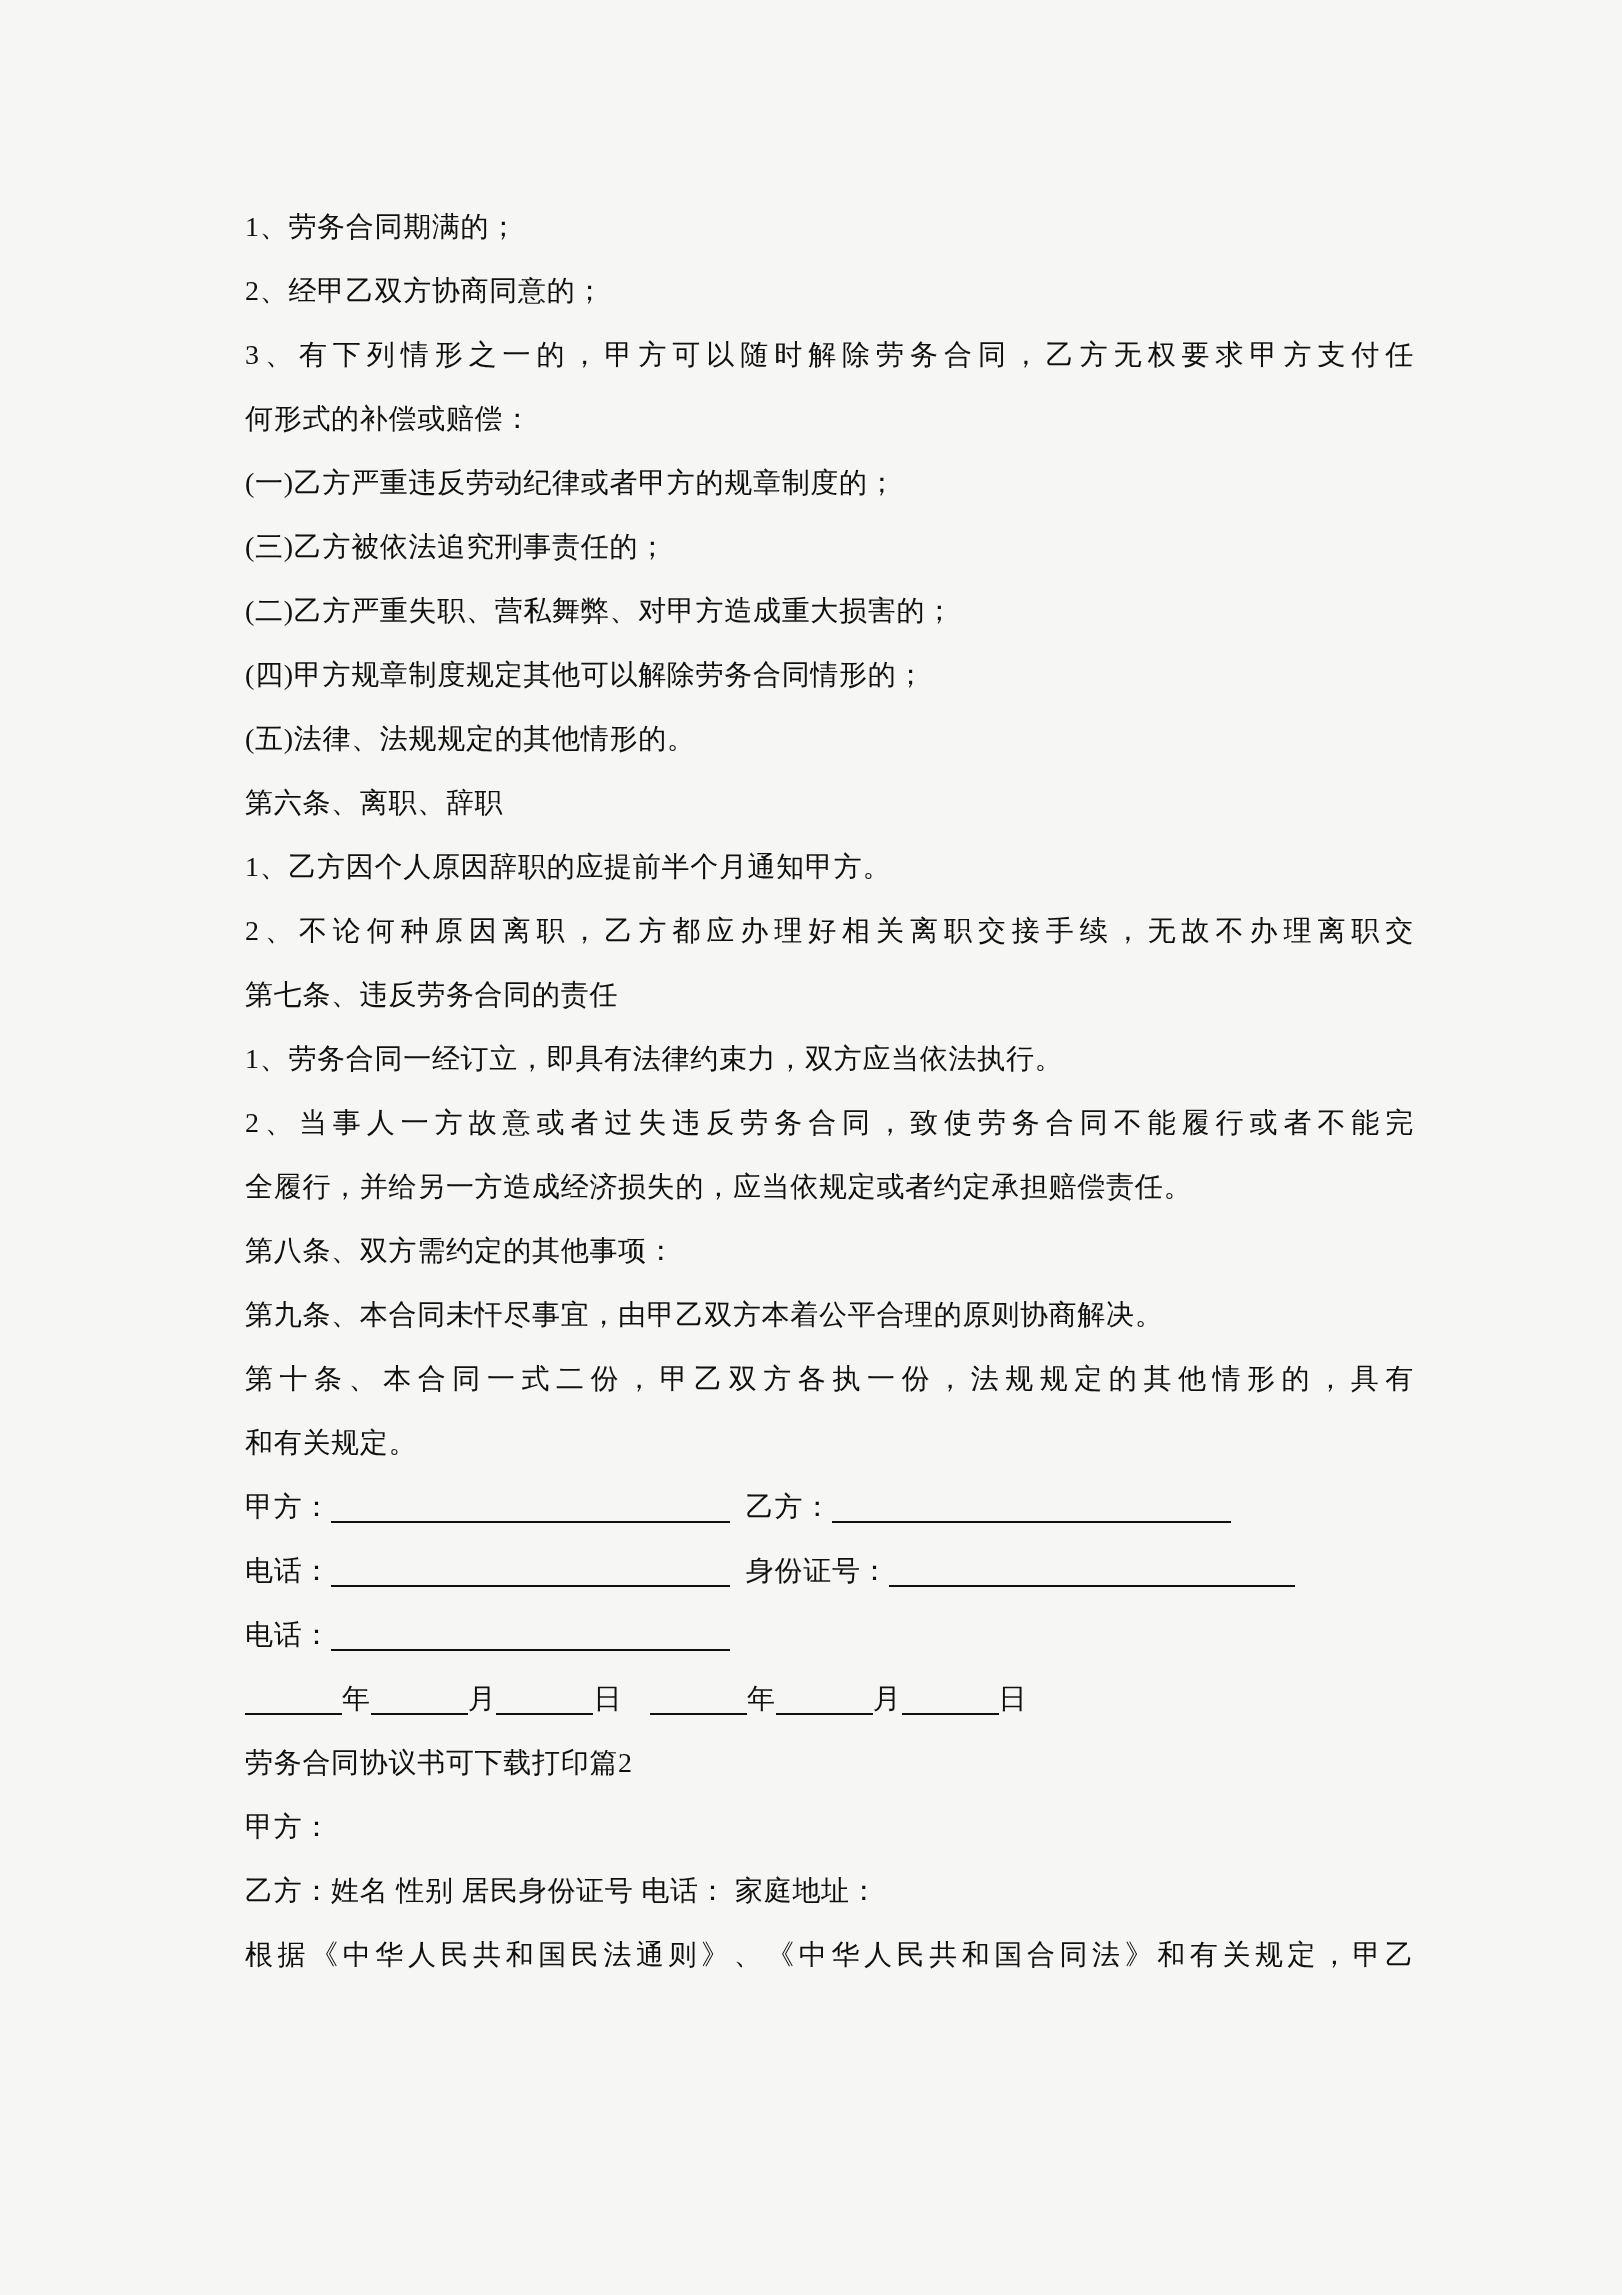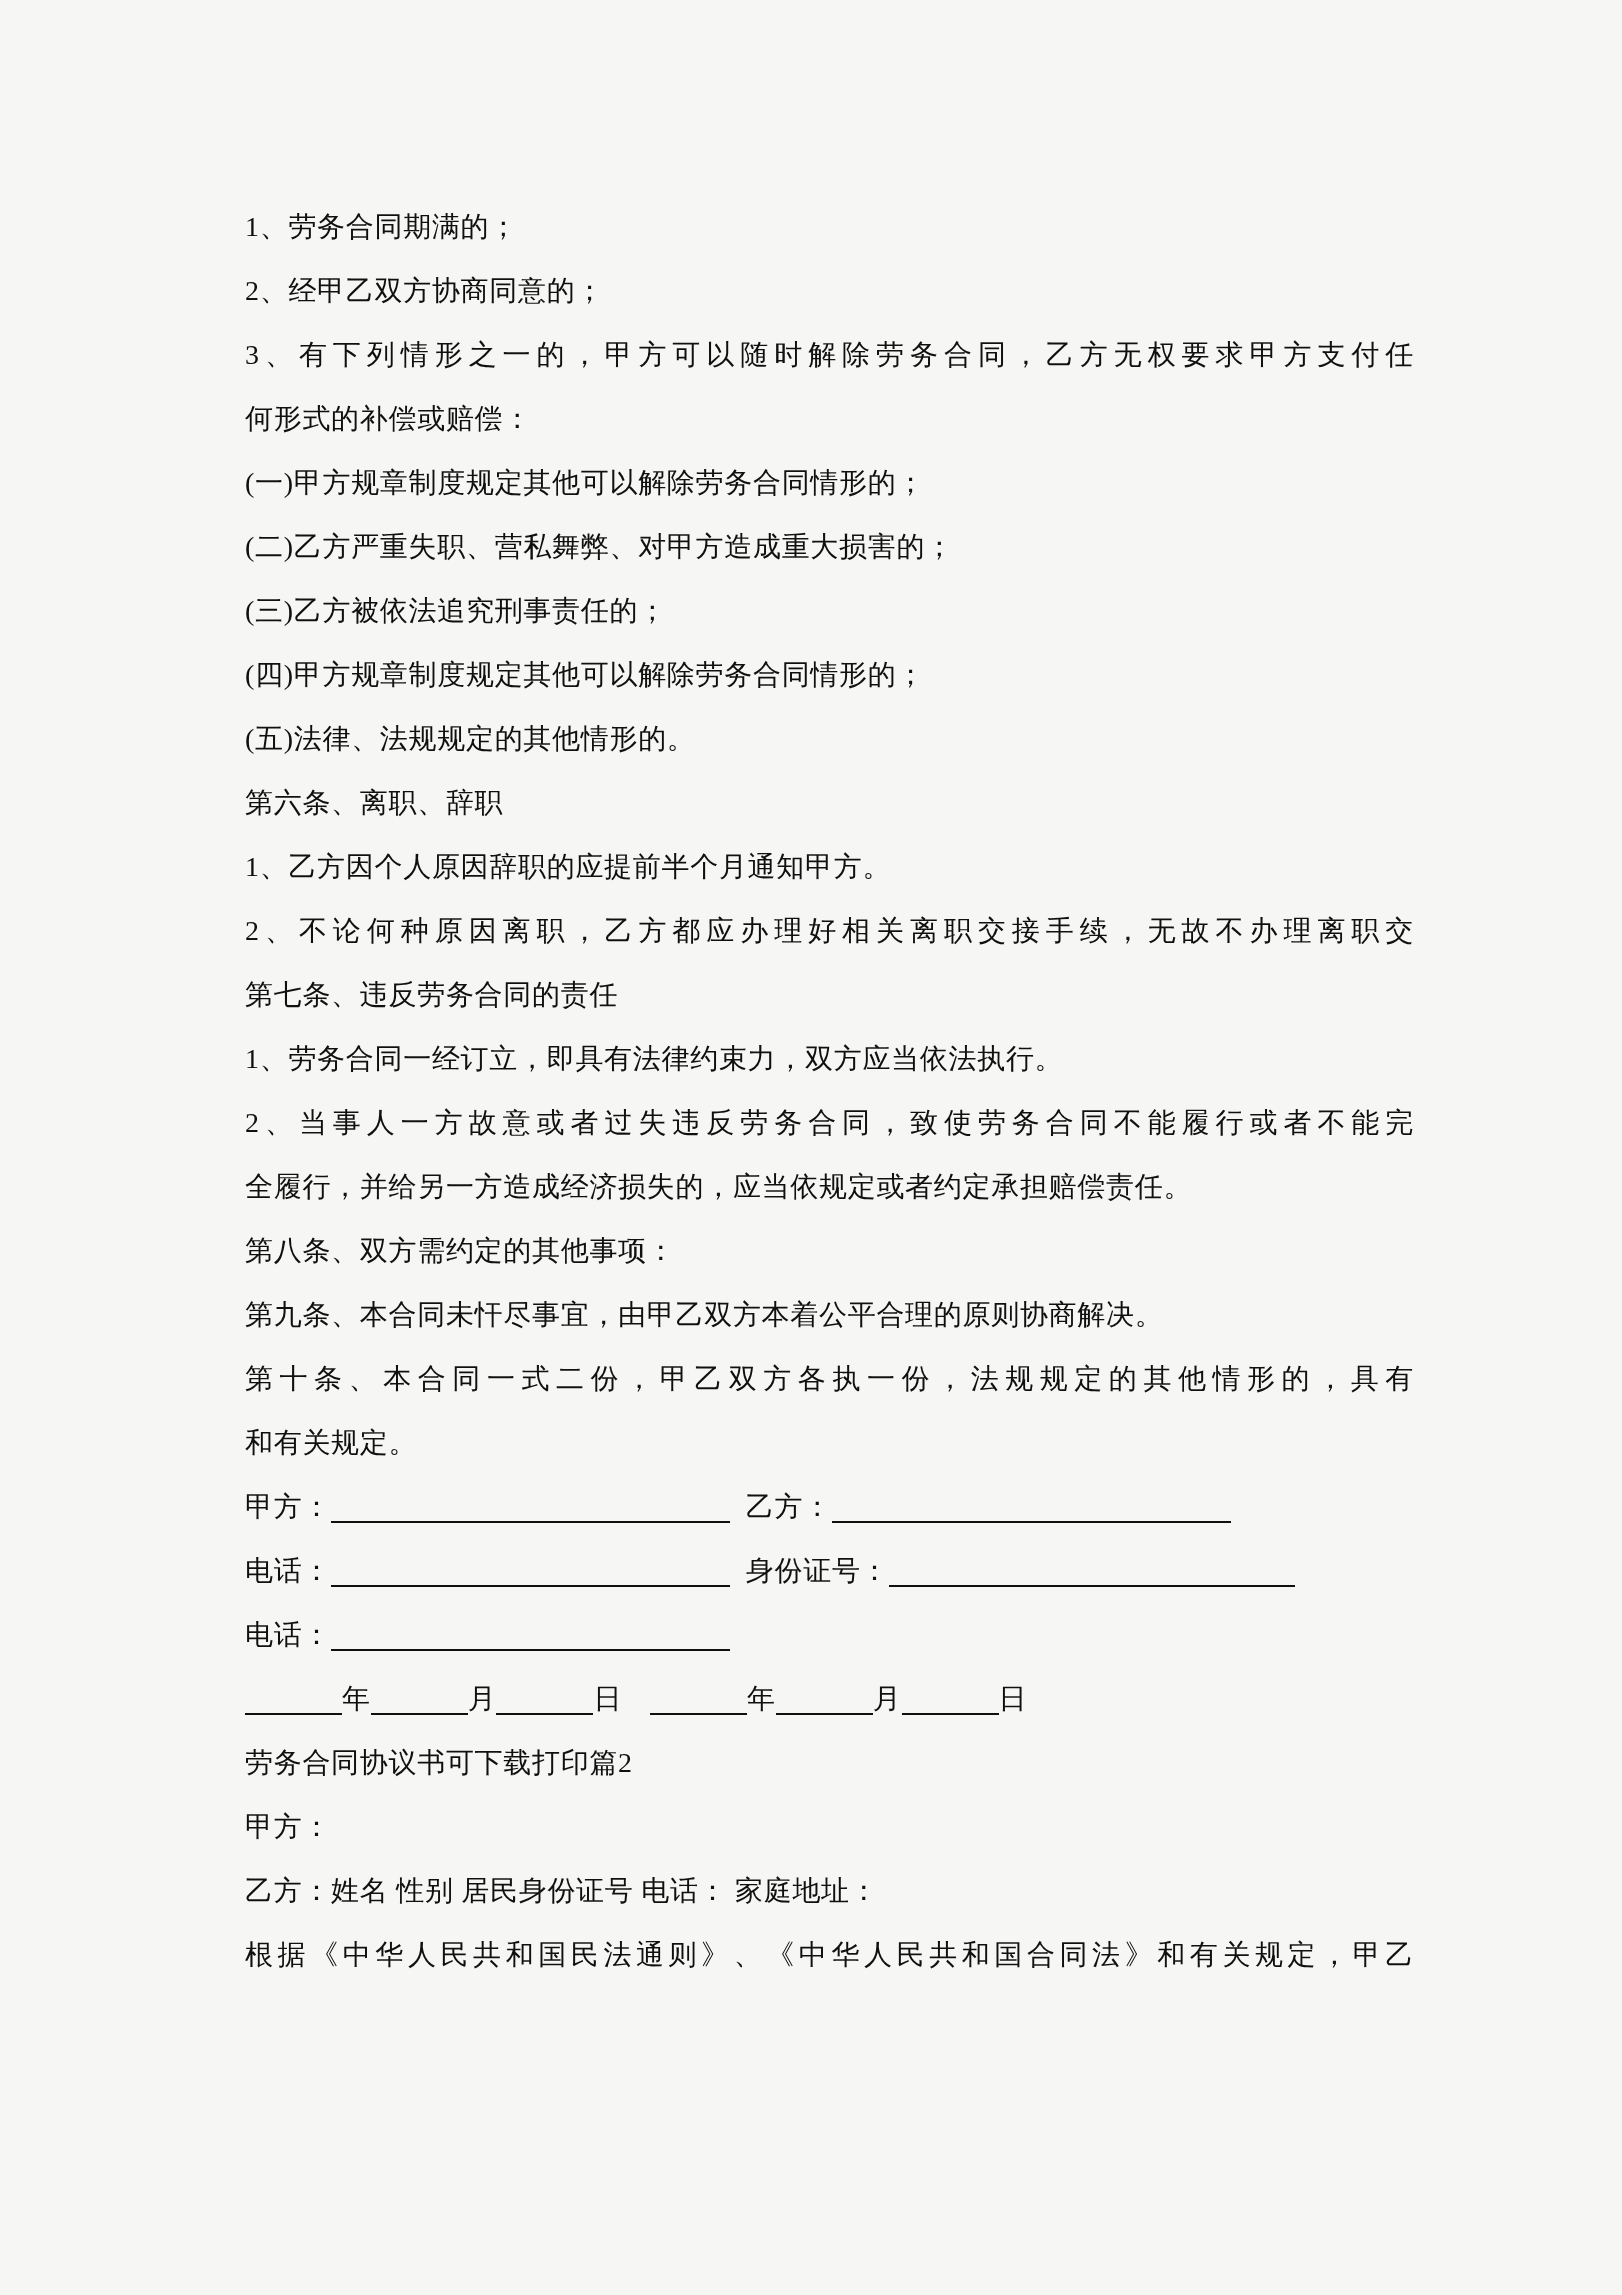--- a/index.html
+++ b/index.html
@@ -48,23 +48,23 @@
 </head>
 <body>
 
 <div class="page">
   <div class="doc">
 
     <div class="line">1、劳务合同期满的；</div>
     <div class="line">2、经甲乙双方协商同意的；</div>
     <div class="line just">3、有下列情形之一的，甲方可以随时解除劳务合同，乙方无权要求甲方支付任</div>
     <div class="line">何形式的补偿或赔偿：</div>
-    <div class="line">(一)甲方规章制度规定其他可以解除劳务合同情形的；</div>
+    <div class="line">(一)乙方严重违反劳动纪律或者甲方的规章制度的；</div>
+    <div class="line">(三)乙方被依法追究刑事责任的；</div>
     <div class="line">(二)乙方严重失职、营私舞弊、对甲方造成重大损害的；</div>
-    <div class="line">(三)乙方被依法追究刑事责任的；</div>
     <div class="line">(四)甲方规章制度规定其他可以解除劳务合同情形的；</div>
     <div class="line">(五)法律、法规规定的其他情形的。</div>
     <div class="line">第六条、离职、辞职</div>
     <div class="line">1、乙方因个人原因辞职的应提前半个月通知甲方。</div>
     <div class="line just">2、不论何种原因离职，乙方都应办理好相关离职交接手续，无故不办理离职交</div>
     <div class="line">第七条、违反劳务合同的责任</div>
     <div class="line">1、劳务合同一经订立，即具有法律约束力，双方应当依法执行。</div>
     <div class="line just">2、当事人一方故意或者过失违反劳务合同，致使劳务合同不能履行或者不能完</div>
     <div class="line">全履行，并给另一方造成经济损失的，应当依规定或者约定承担赔偿责任。</div>
     <div class="line">第八条、双方需约定的其他事项：</div>

